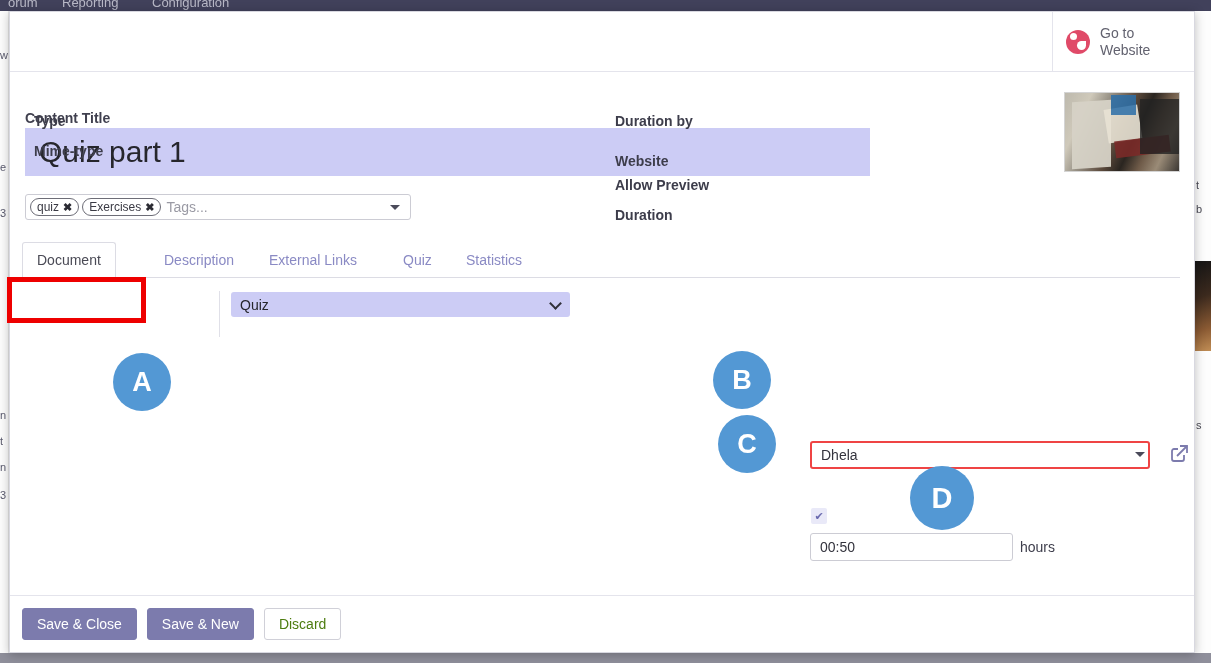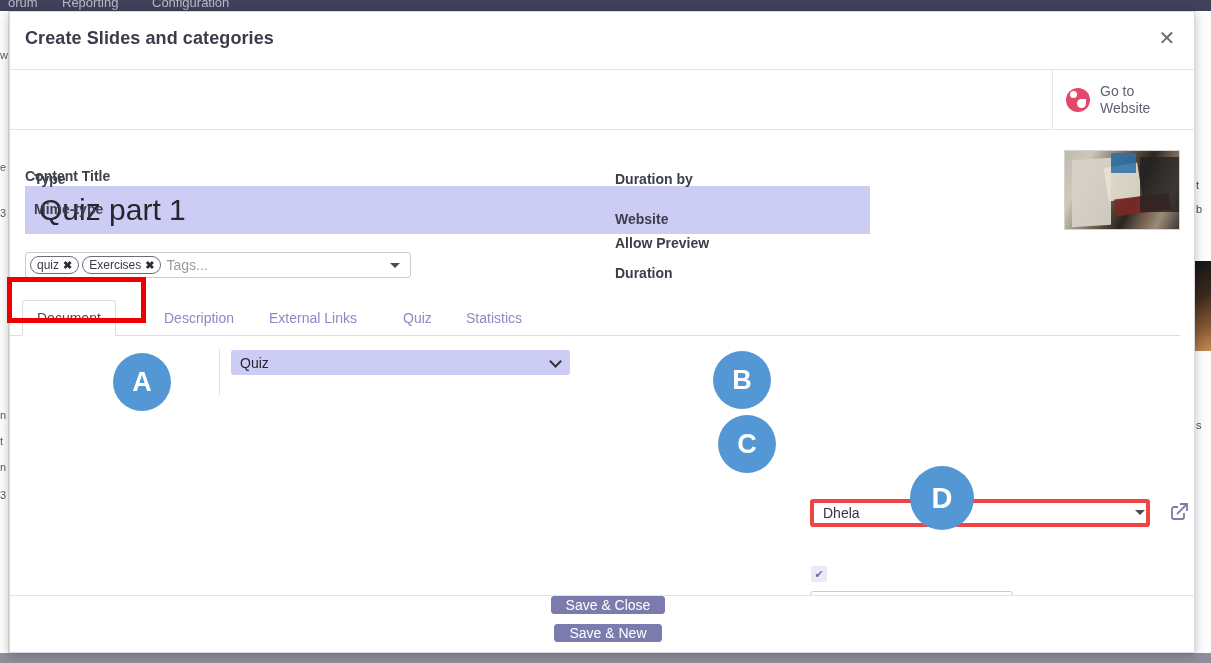--- a/index.html
+++ b/index.html
@@ -255,21 +255,21 @@
     border-right: 2px solid #30303a;
     border-bottom: 2px solid #30303a;
     transform: rotate(45deg);
     pointer-events: none;
   }
 
   #uploader-select {
     position: absolute; left: 800px; top: 369px;
     width: 340px; height: 28px;
     background: #ffffff;
-    border: 4px solid #ef4444;
+    border: 2px solid #ef4444;
     border-radius: 3px;
     outline: none;
     font-family: "Liberation Sans", sans-serif;
     font-size: 14px; color: #33333d;
     padding: 0 26px 0 9px;
     appearance: none; -webkit-appearance: none;
     cursor: pointer;
   }
   #uploader-caret {
     position: absolute; left: 1125px; top: 380px;
@@ -312,21 +312,21 @@
     font-size: 14px; color: #3d3d4b;
   }
 
   
   #modal-footer {
     position: absolute; left: 0; right: 0; bottom: 0;
     height: 57px;
     border-top: 1px solid #e4e4ec;
     background: #ffffff;
     display: flex; align-items: center;
-    padding-left: 12px; gap: 10px; flex-direction: column;
+    padding-left: 12px; gap: 10px;
   }
   .btn {
     height: 32px;
     border-radius: 3px;
     font-family: "Liberation Sans", sans-serif;
     font-size: 14px;
     padding: 0 14px;
     cursor: pointer;
     border: 1px solid transparent;
     display: flex; align-items: center;
@@ -377,24 +377,20 @@
     <div class="photo-frag"></div>
   <div class="frag" style="top: 168px;">t</div>
       <div class="frag" style="top: 192px;">b</div>
       <div class="frag" style="top: 408px;">s</div>
     </div>
   <div id="backdrop-bottom"></div>
 </div>
 
 <div id="modal">
 
-  <div id="modal-header">
-    <div id="modal-title">Create Slides and categories</div>
-    <div id="close-btn">✕</div>
-  </div>
 
   <div id="status-row">
     <div id="go-to-website">
       <div id="globe-icon"></div>
       <div id="go-to-website-label">Go to Website</div>
     </div>
   </div>
 
   <div id="modal-body">
 

